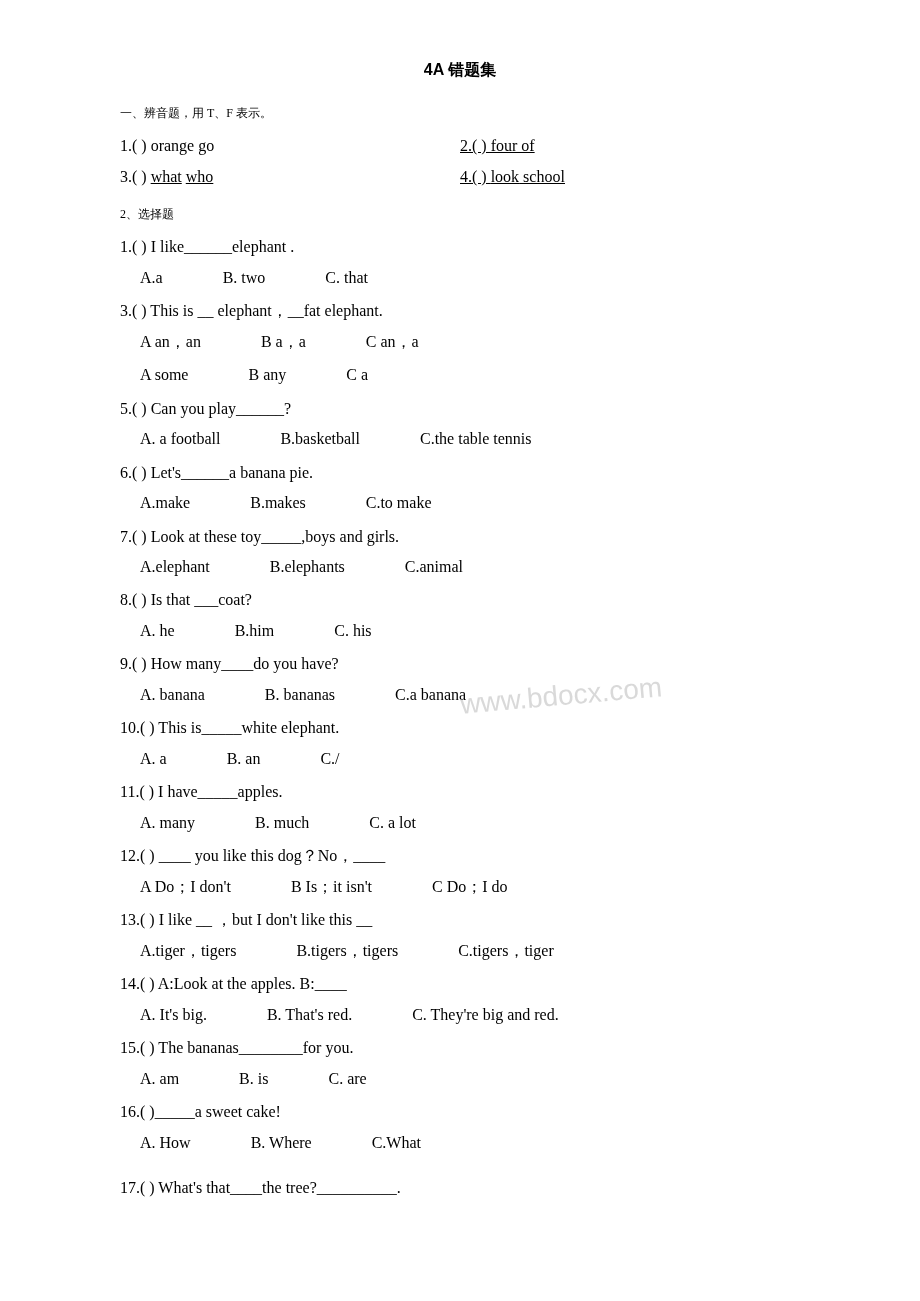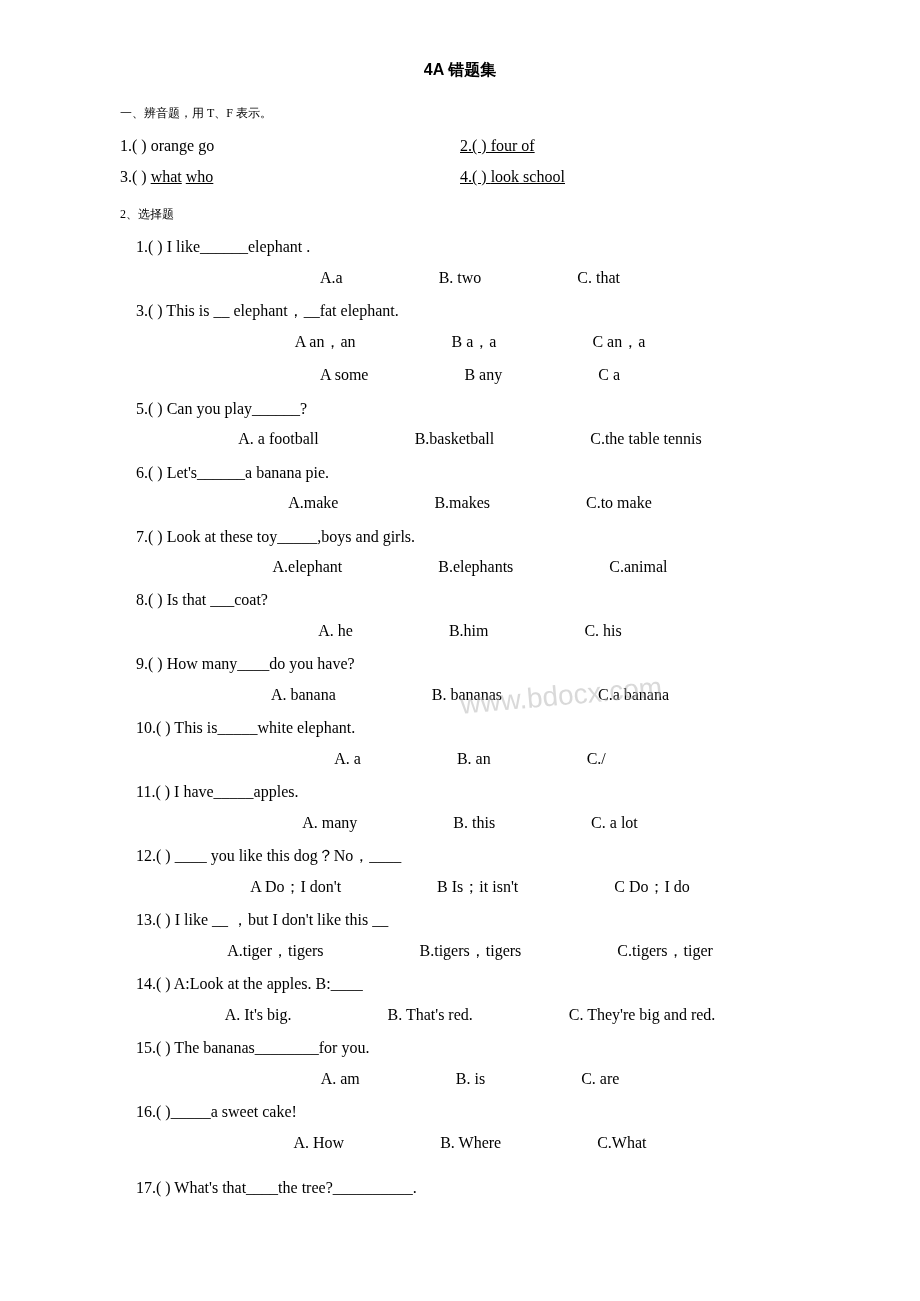--- a/index.html
+++ b/index.html
@@ -27,25 +27,24 @@
       font-size: 12px;
       margin-bottom: 10px;
       font-family: "SimSun", "宋体", serif;
     }
     .question-block {
       margin-bottom: 6px;
       line-height: 1.7;
     }
     .options-row {
       display: flex;
-      gap: 96px;
+      gap: 60px;
       margin-bottom: 4px;
       padding-left: 20px;
       flex-wrap: wrap;
-      justify-content: center;
     }
     .underline {
       text-decoration: underline;
     }
     .watermark {
       position: absolute;
       top: 620px;
       left: 340px;
       font-size: 28px;
       color: rgba(180, 180, 180, 0.5);
@@ -53,21 +52,20 @@
       transform: rotate(-5deg);
       pointer-events: none;
       z-index: 10;
     }
     .spacer {
       height: 12px;
     }
     .line {
       margin-bottom: 2px;
       line-height: 1.8;
-      margin-left: 16px;
     }
     .two-col {
       display: flex;
       margin-bottom: 4px;
     }
     .two-col .left {
       flex: 1;
     }
     .two-col .right {
       flex: 1;
@@ -178,21 +176,21 @@
       <span>A. a</span>
       <span>B. an</span>
       <span>C./</span>
     </div>
   </div>
 
   <div class="question-block">
     <div class="line">11.(   ) I have_____apples.</div>
     <div class="options-row">
       <span>A. many</span>
-      <span>B. this</span>
+      <span>B. much</span>
       <span>C. a lot</span>
     </div>
   </div>
 
   <div class="question-block">
     <div class="line">12.(   ) ____ you like this dog？No，____</div>
     <div class="options-row">
       <span>A Do；I don't</span>
       <span>B Is；it isn't</span>
       <span>C Do；I do</span>

